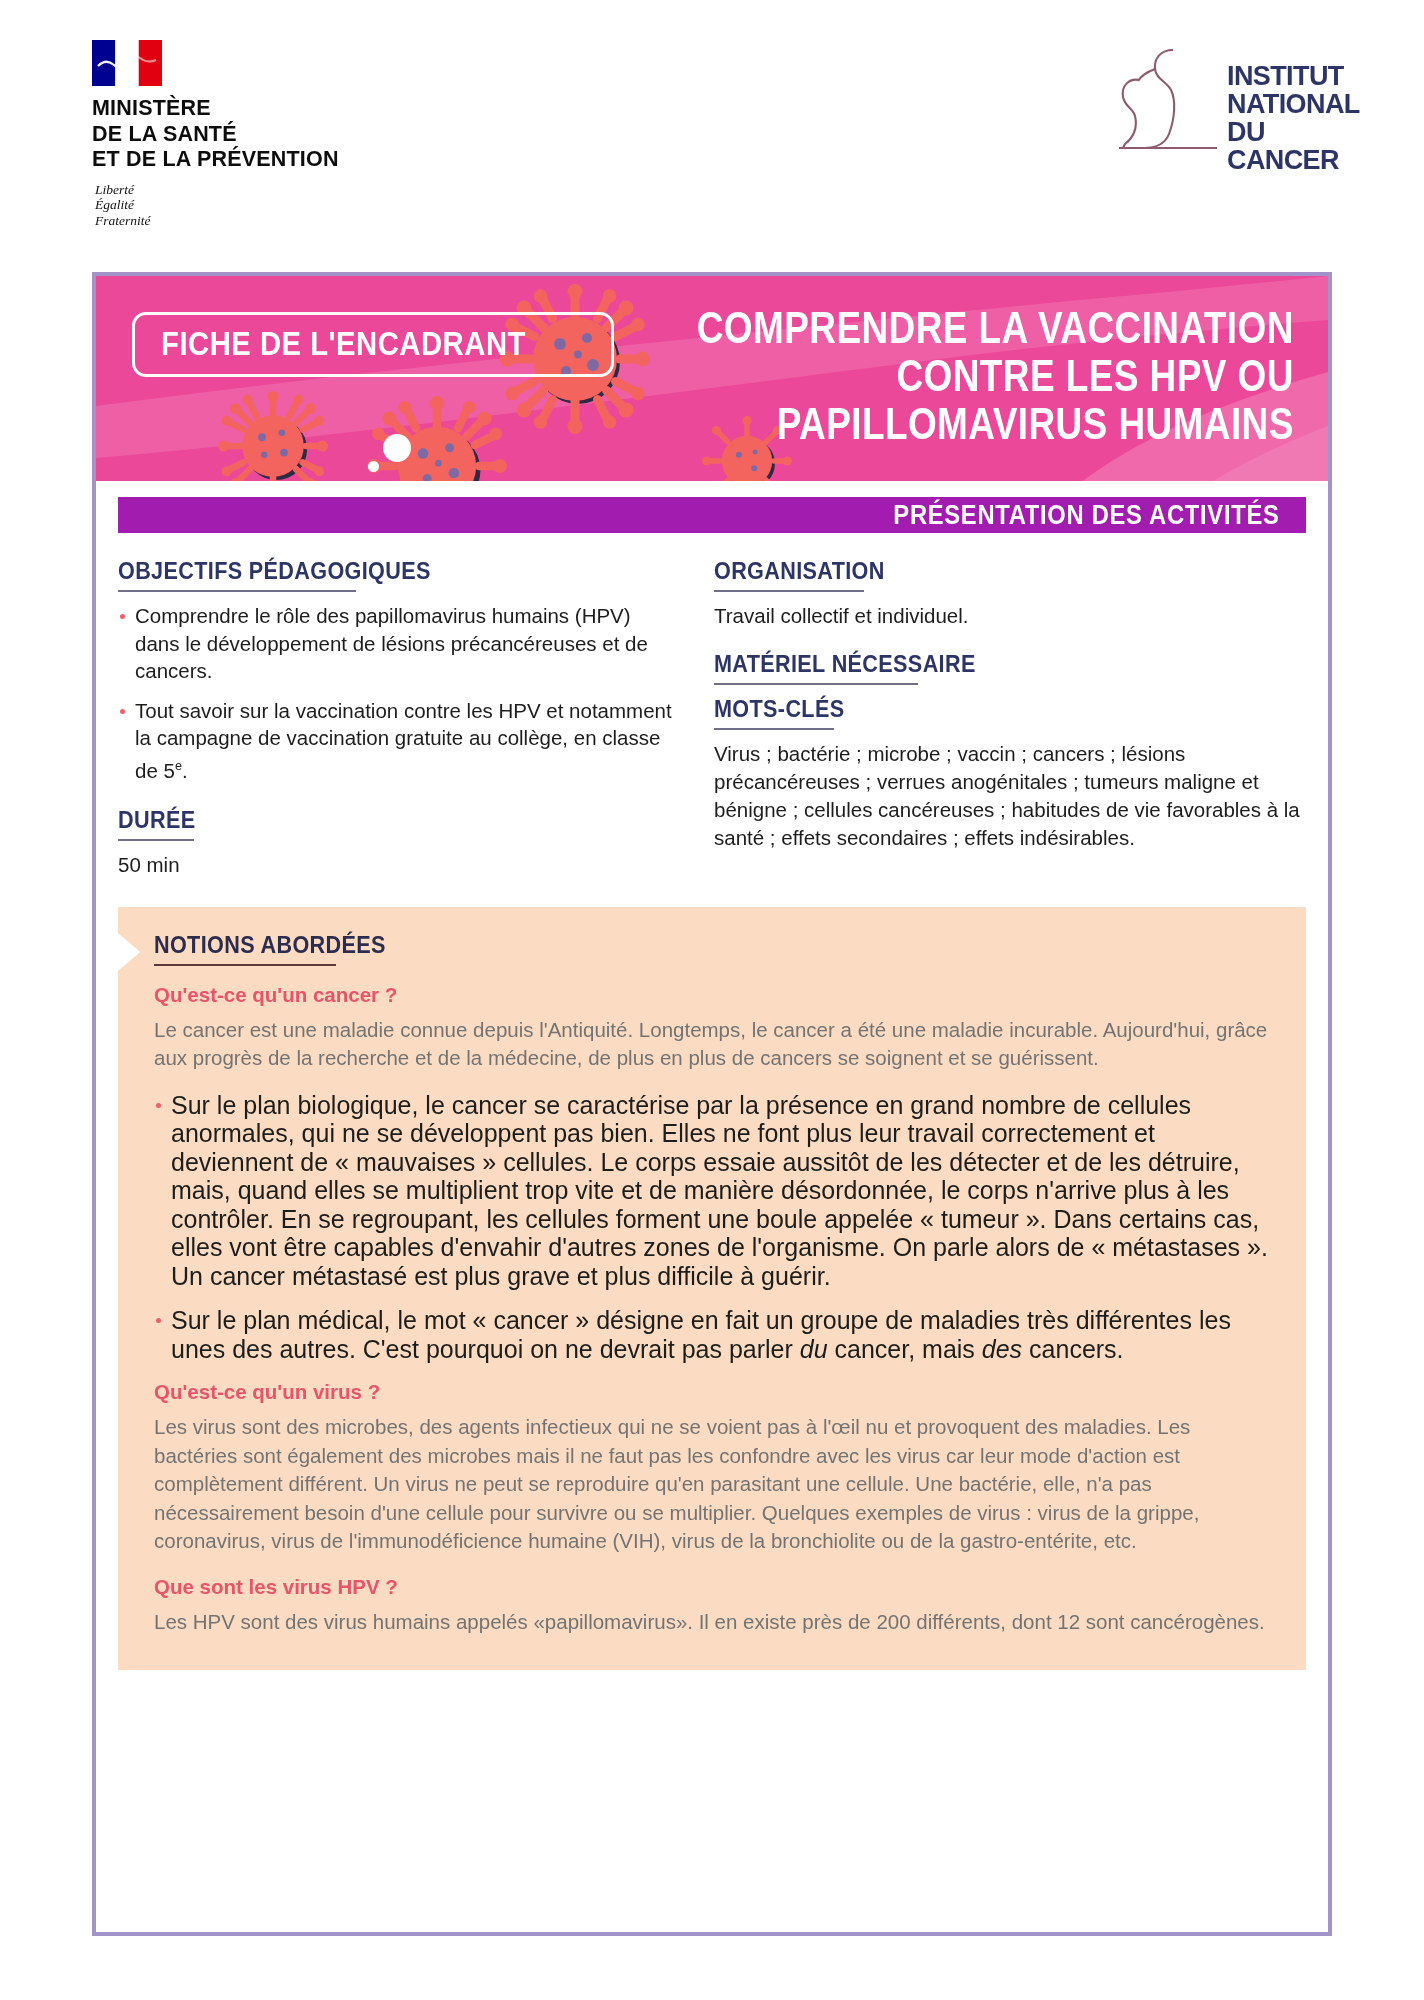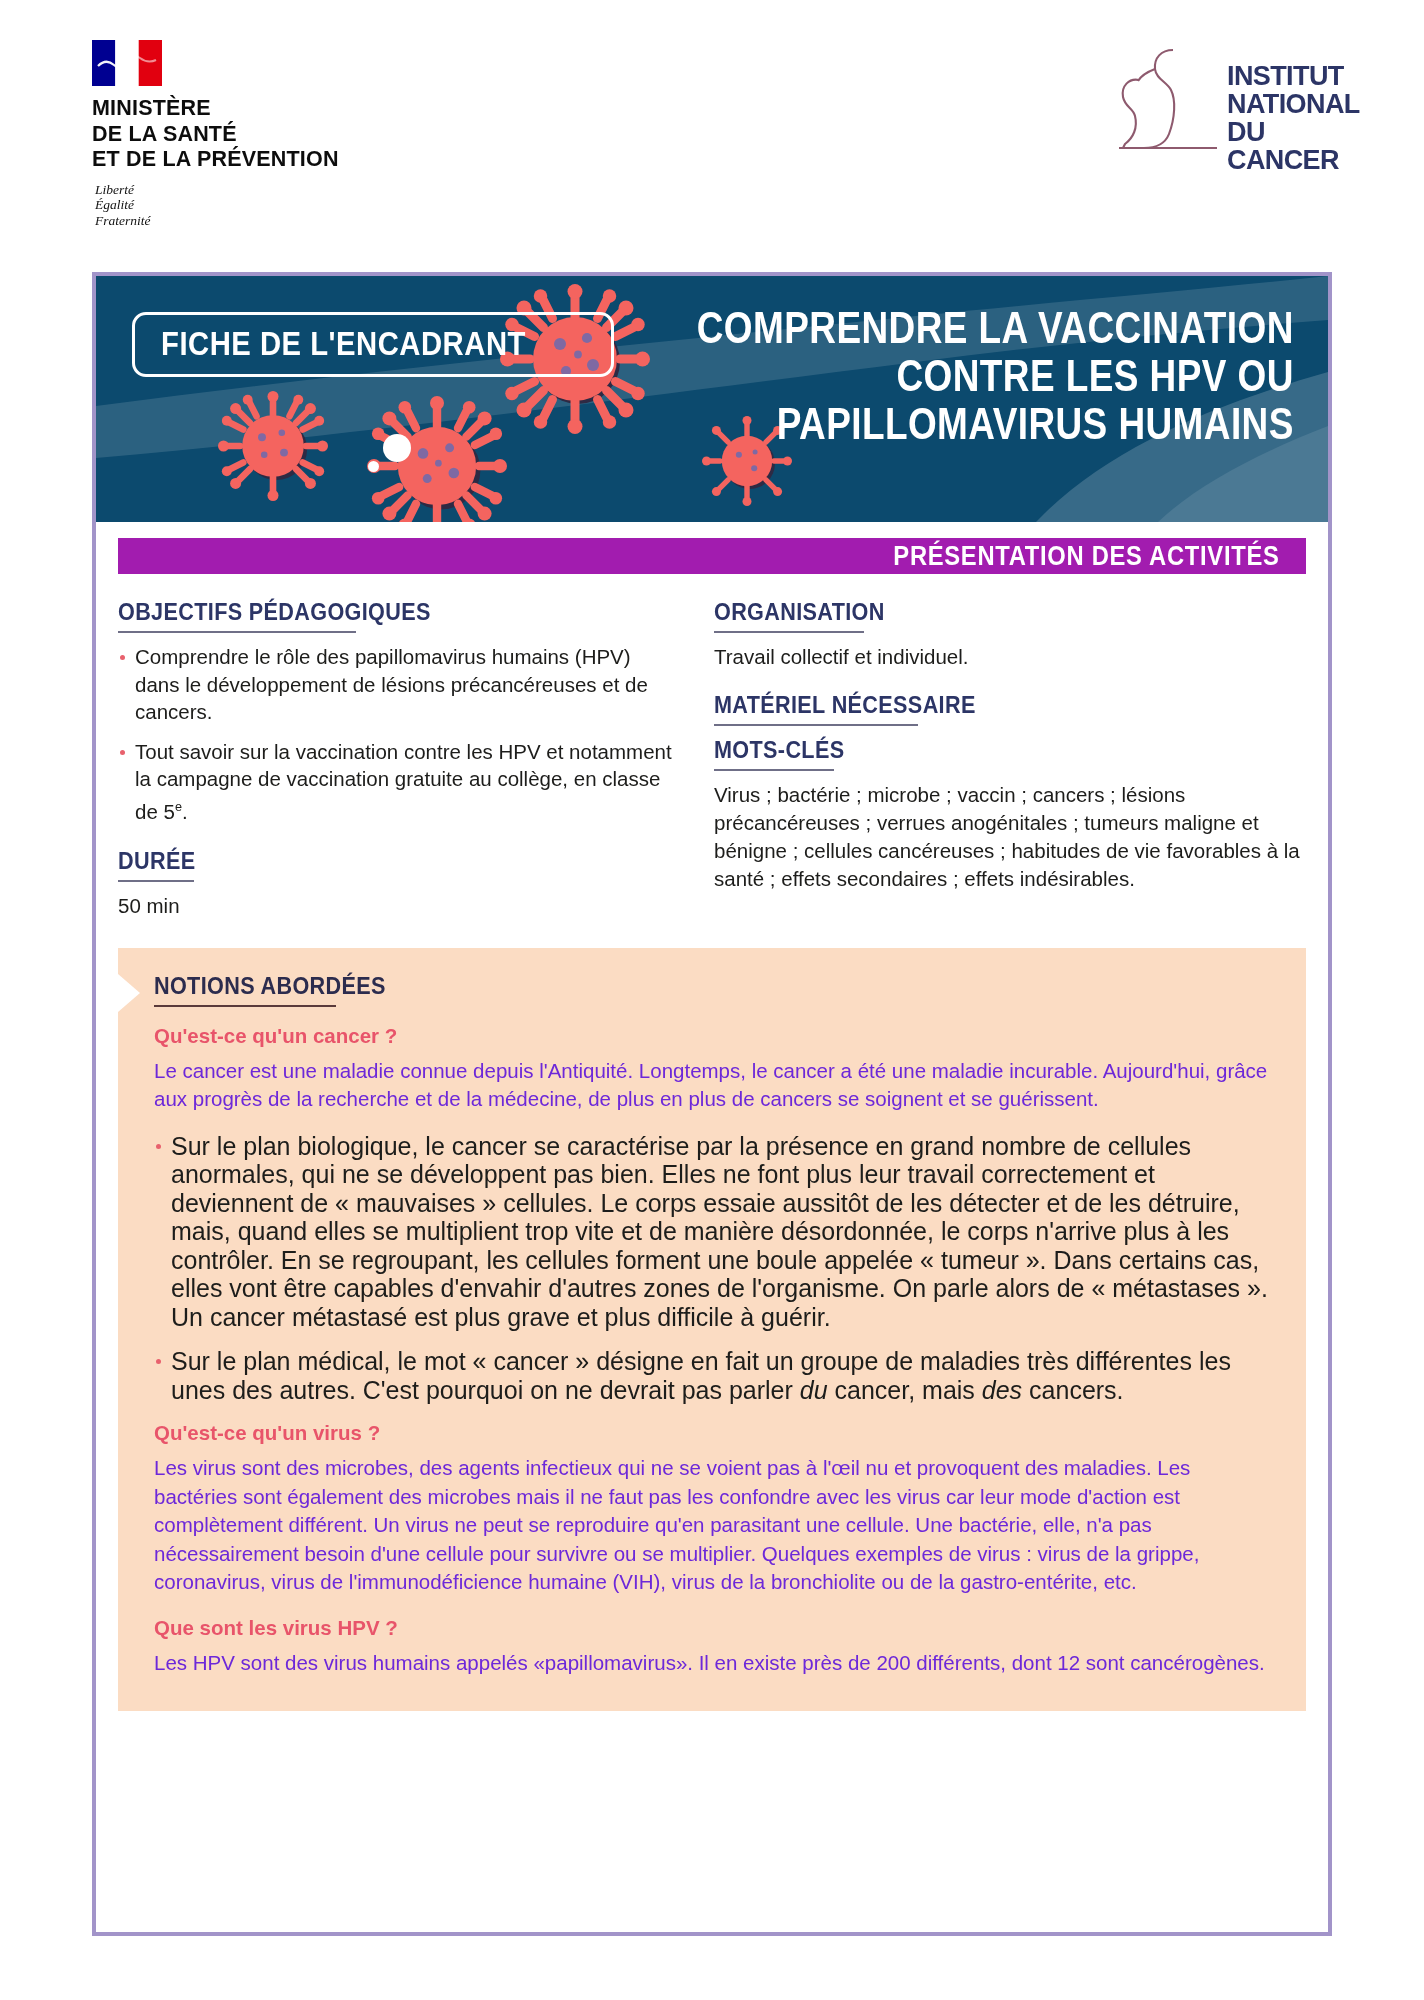--- a/index.html
+++ b/index.html
@@ -83,22 +83,22 @@
     width: 1240px;
     height: 1664px;
     border: 4px solid #a294c9;
     box-sizing: border-box;
     background: #ffffff;
   }
 
   
   .banner {
     position: relative;
-    height: 246px;
-    background: #0c4a6e;
+    height: 205px;
+    background: #ec4899;
     overflow: hidden;
   }
   .swoosh1, .swoosh2 {
     position: absolute;
     pointer-events: none;
   }
   .banner-inner { position: relative; z-index: 4; height: 100%; }
 
   .pill {
     position: absolute;
@@ -266,21 +266,21 @@
     font-weight: bold;
     font-size: 20.5px;
     line-height: 26px;
     margin: 0 0 8px 0;
   }
   .q-head.spaced { margin-top: 8px; }
   .n-para {
     font-size: 20.5px;
     line-height: 28.5px;
     margin: 0 0 18px 0;
-    color: #6d28d9;
+    color: #737373;
   }
   .n-bullets { list-style: none; margin: 0 0 6px 0; padding: 0; }
   .n-bullets li {
     position: relative;
     padding-left: 17px;
     margin-bottom: 16px;
     font-size: 25px;
     line-height: 28.5px;
     color: #1d1d1b;
   }

